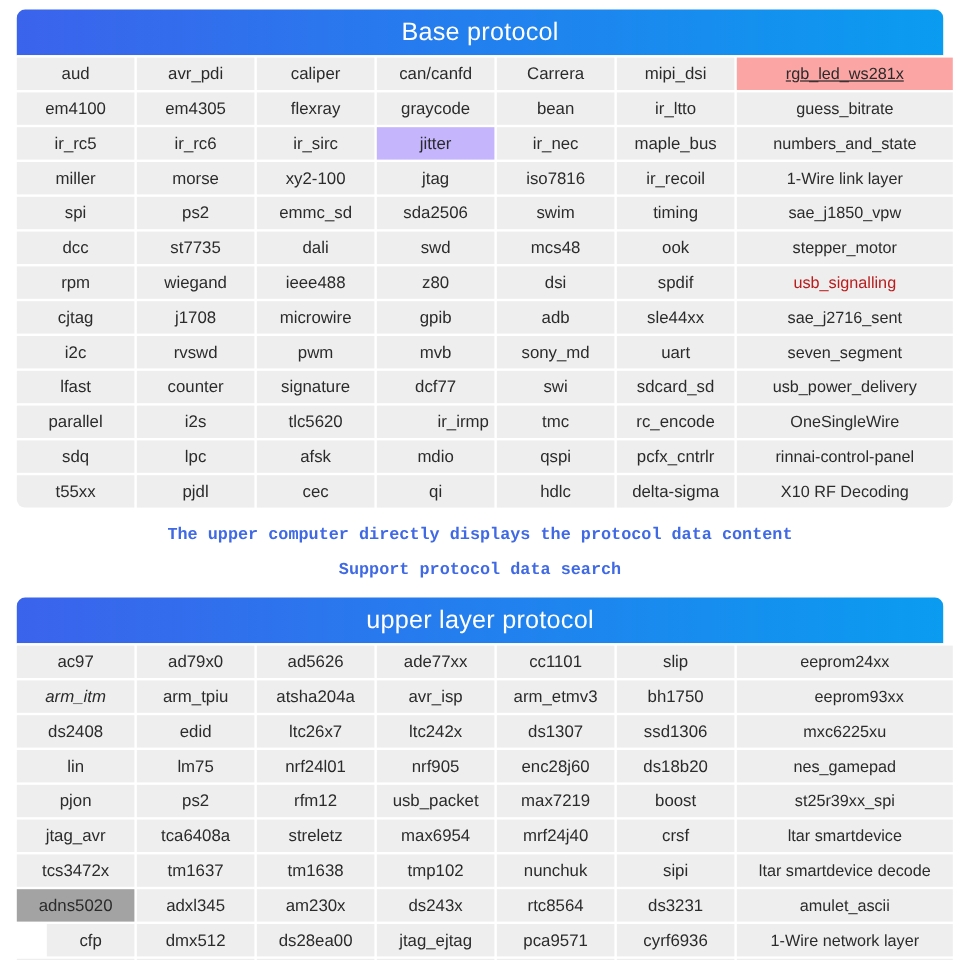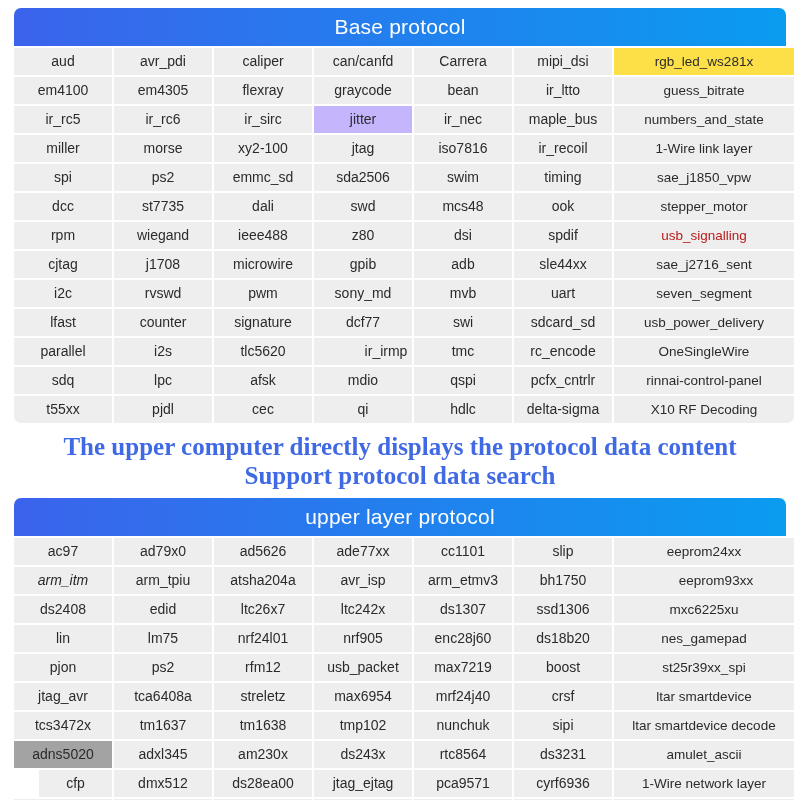--- a/index.html
+++ b/index.html
@@ -65,43 +65,43 @@
 
   
   .row:last-child .cell:first-child { border-radius: 0 0 0 7px; }
   .row:last-child .cell:last-child  { border-radius: 0 0 7px 0; }
 
   
   .caption {
     text-align: center;
     color: #4069e4;
     font-weight: bold;
-    font-size: 25px;
+    font-size: 14px;
     line-height: 29px;
     padding: 9px 0 8px 0;
-    font-family: Liberation Serif, serif;
+    font-family: Liberation Mono, monospace;
   }
   .caption .line { display: block; }
 </style>
 </head>
 <body style="background: rgb(255, 255, 255);">
 
 <div class="page">
 
   <div class="section">
     <div class="section-header" style="background: linear-gradient(to right, rgb(59, 99, 236) 0%, rgb(10, 156, 240) 100%);">Base protocol</div>
     <div class="grid">
         <div class="row">
           <div class="cell" style="background: rgb(238, 238, 238); color: rgb(43, 43, 43);">aud</div>
           <div class="cell" style="background: rgb(238, 238, 238); color: rgb(43, 43, 43);">avr_pdi</div>
           <div class="cell" style="background: rgb(238, 238, 238); color: rgb(43, 43, 43);">caliper</div>
           <div class="cell" style="background: rgb(238, 238, 238); color: rgb(43, 43, 43);">can/canfd</div>
           <div class="cell" style="background: rgb(238, 238, 238); color: rgb(43, 43, 43);">Carrera</div>
           <div class="cell" style="background: rgb(238, 238, 238); color: rgb(43, 43, 43);">mipi_dsi</div>
-          <div class="cell wide" style="background: #fde047; color: rgb(43, 43, 43);">rgb_led_ws281x</div>
+          <div class="cell wide" style="background: #fca5a5; color: rgb(43, 43, 43); text-decoration: underline;">rgb_led_ws281x</div>
         </div>
         <div class="row">
           <div class="cell" style="background: rgb(238, 238, 238); color: rgb(43, 43, 43);">em4100</div>
           <div class="cell" style="background: rgb(238, 238, 238); color: rgb(43, 43, 43);">em4305</div>
           <div class="cell" style="background: rgb(238, 238, 238); color: rgb(43, 43, 43);">flexray</div>
           <div class="cell" style="background: rgb(238, 238, 238); color: rgb(43, 43, 43);">graycode</div>
           <div class="cell" style="background: rgb(238, 238, 238); color: rgb(43, 43, 43);">bean</div>
           <div class="cell" style="background: rgb(238, 238, 238); color: rgb(43, 43, 43);">ir_ltto</div>
           <div class="cell wide" style="background: rgb(238, 238, 238); color: rgb(43, 43, 43);">guess_bitrate</div>
         </div>
@@ -156,22 +156,22 @@
           <div class="cell" style="background: rgb(238, 238, 238); color: rgb(43, 43, 43);">microwire</div>
           <div class="cell" style="background: rgb(238, 238, 238); color: rgb(43, 43, 43);">gpib</div>
           <div class="cell" style="background: rgb(238, 238, 238); color: rgb(43, 43, 43);">adb</div>
           <div class="cell" style="background: rgb(238, 238, 238); color: rgb(43, 43, 43);">sle44xx</div>
           <div class="cell wide" style="background: rgb(238, 238, 238); color: rgb(43, 43, 43);">sae_j2716_sent</div>
         </div>
         <div class="row">
           <div class="cell" style="background: rgb(238, 238, 238); color: rgb(43, 43, 43);">i2c</div>
           <div class="cell" style="background: rgb(238, 238, 238); color: rgb(43, 43, 43);">rvswd</div>
           <div class="cell" style="background: rgb(238, 238, 238); color: rgb(43, 43, 43);">pwm</div>
+          <div class="cell" style="background: rgb(238, 238, 238); color: rgb(43, 43, 43);">mvb</div>
           <div class="cell" style="background: rgb(238, 238, 238); color: rgb(43, 43, 43);">sony_md</div>
-          <div class="cell" style="background: rgb(238, 238, 238); color: rgb(43, 43, 43);">mvb</div>
           <div class="cell" style="background: rgb(238, 238, 238); color: rgb(43, 43, 43);">uart</div>
           <div class="cell wide" style="background: rgb(238, 238, 238); color: rgb(43, 43, 43);">seven_segment</div>
         </div>
         <div class="row">
           <div class="cell" style="background: rgb(238, 238, 238); color: rgb(43, 43, 43);">lfast</div>
           <div class="cell" style="background: rgb(238, 238, 238); color: rgb(43, 43, 43);">counter</div>
           <div class="cell" style="background: rgb(238, 238, 238); color: rgb(43, 43, 43);">signature</div>
           <div class="cell" style="background: rgb(238, 238, 238); color: rgb(43, 43, 43);">dcf77</div>
           <div class="cell" style="background: rgb(238, 238, 238); color: rgb(43, 43, 43);">swi</div>
           <div class="cell" style="background: rgb(238, 238, 238); color: rgb(43, 43, 43);">sdcard_sd</div>

